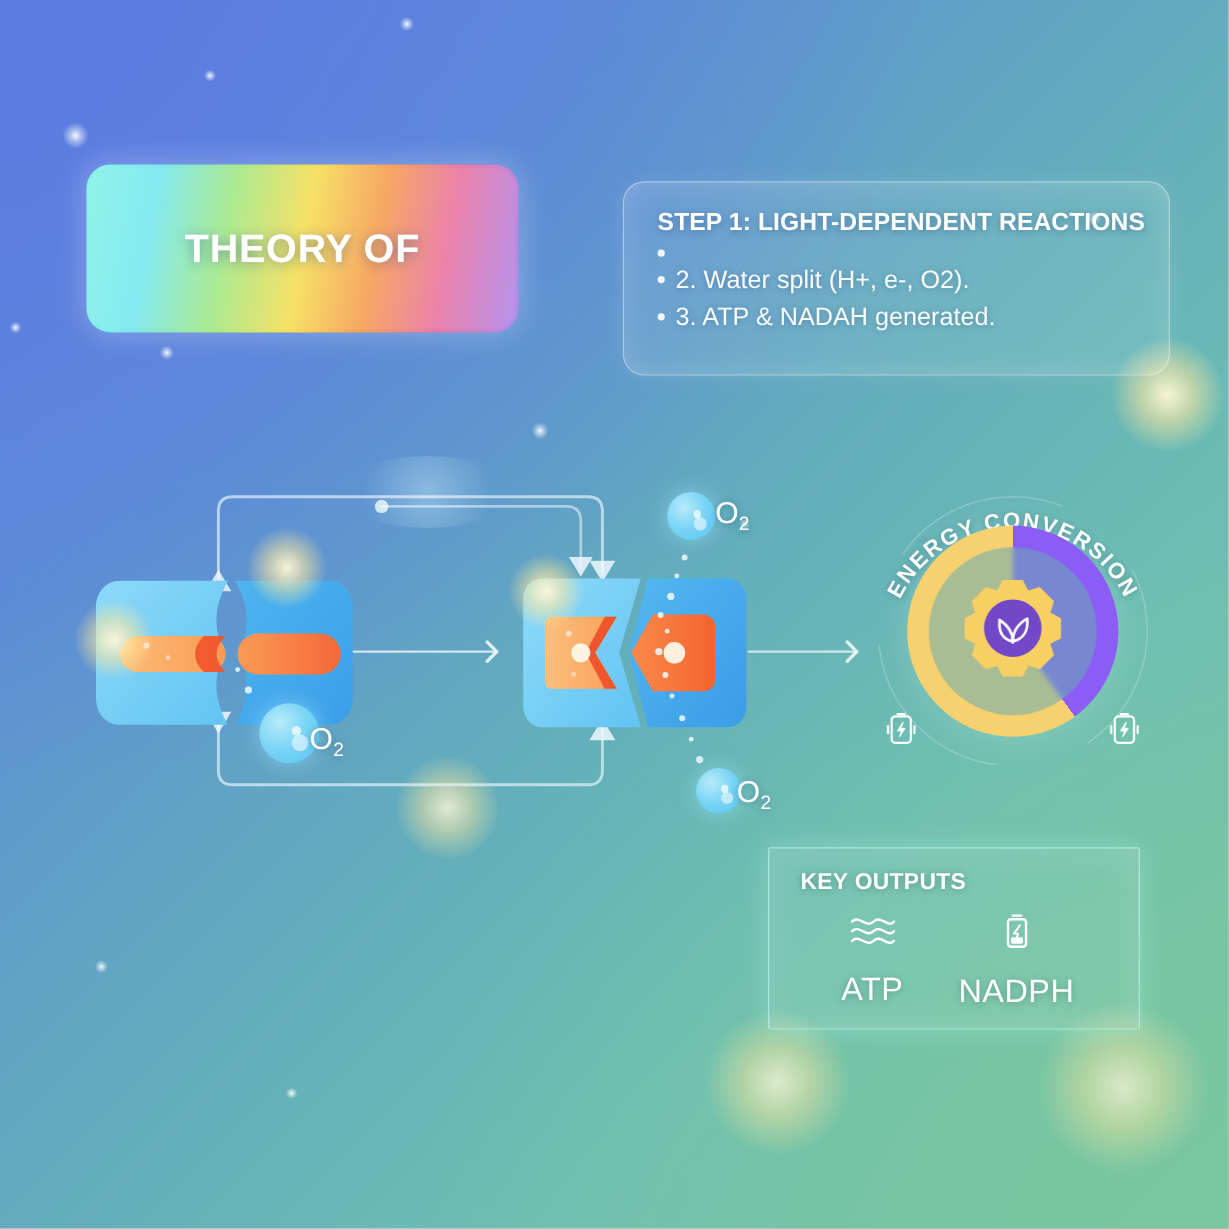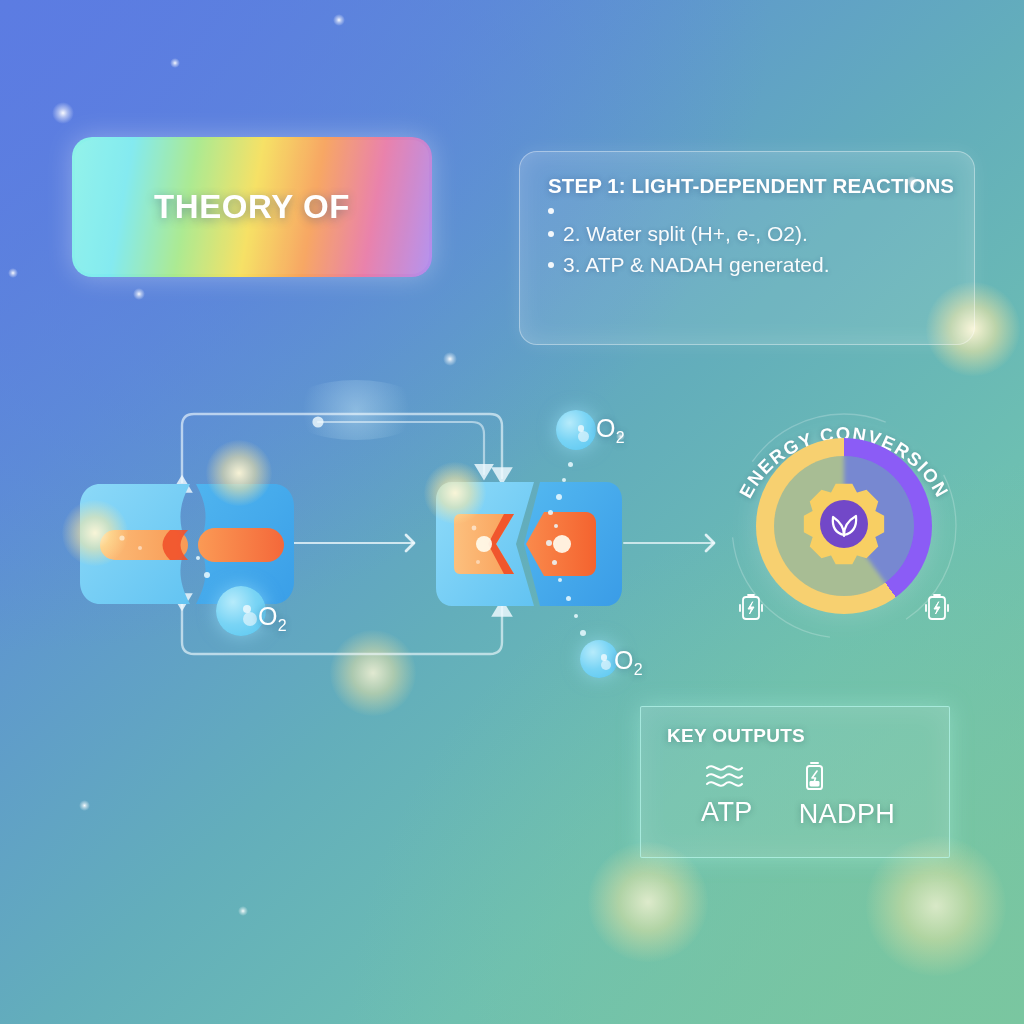--- a/index.html
+++ b/index.html
@@ -56,21 +56,21 @@
     color: #ffffff;
     font-size: 33px; font-weight: 700; letter-spacing: 0.6px;
     text-shadow: 0 2px 10px rgba(40,70,130,0.45);
     line-height: 1.18;
     white-space: nowrap;
   }
 
   
   #step-panel {
     position: absolute; left: 519px; top: 151px;
-    width: 456px; height: 194px;
+    width: 456px; height: 162px;
     border-radius: 18px;
     border: 1.6px solid rgba(255,255,255,0.42);
     background: rgba(255,255,255,0.085);
     box-shadow: 0 0 24px rgba(255,255,255,0.16) inset, 0 0 18px rgba(255,255,255,0.10);
     padding: 22px 26px 0 28px;
   }
   #step-title {
     color: #fff; font-size: 20.5px; font-weight: 700;
     letter-spacing: 0.1px; white-space: nowrap;
     text-shadow: 0 1px 6px rgba(30,60,110,0.4);
@@ -97,21 +97,21 @@
     border: 1.8px solid rgba(186,250,240,0.70);
     background: rgba(255,255,255,0.07);
     box-shadow: 0 0 22px rgba(180,250,235,0.35), 0 0 30px rgba(255,255,255,0.12) inset;
     padding: 18px 24px 0 26px;
   }
   #outputs-title {
     color: #fff; font-size: 19px; font-weight: 700; letter-spacing: 0.3px;
     text-shadow: 0 1px 6px rgba(20,70,70,0.35);
   }
   #outputs-row { display: flex; gap: 46px; margin-top: 12px; padding-left: 34px; }
-  .output-item { display: flex; flex-direction: column; gap: 4px; }
+  .output-item { display: flex; flex-direction: column; align-items: center; gap: 16px; }
   .output-label {
     color: #fff; font-size: 27px; letter-spacing: 0.4px;
     text-shadow: 0 1px 6px rgba(20,70,70,0.35);
   }
 
   
   .molecule { position: absolute; }
 
   
   #energy-wrap { position: absolute; left: 722px; top: 404px; width: 244px; height: 244px; }

